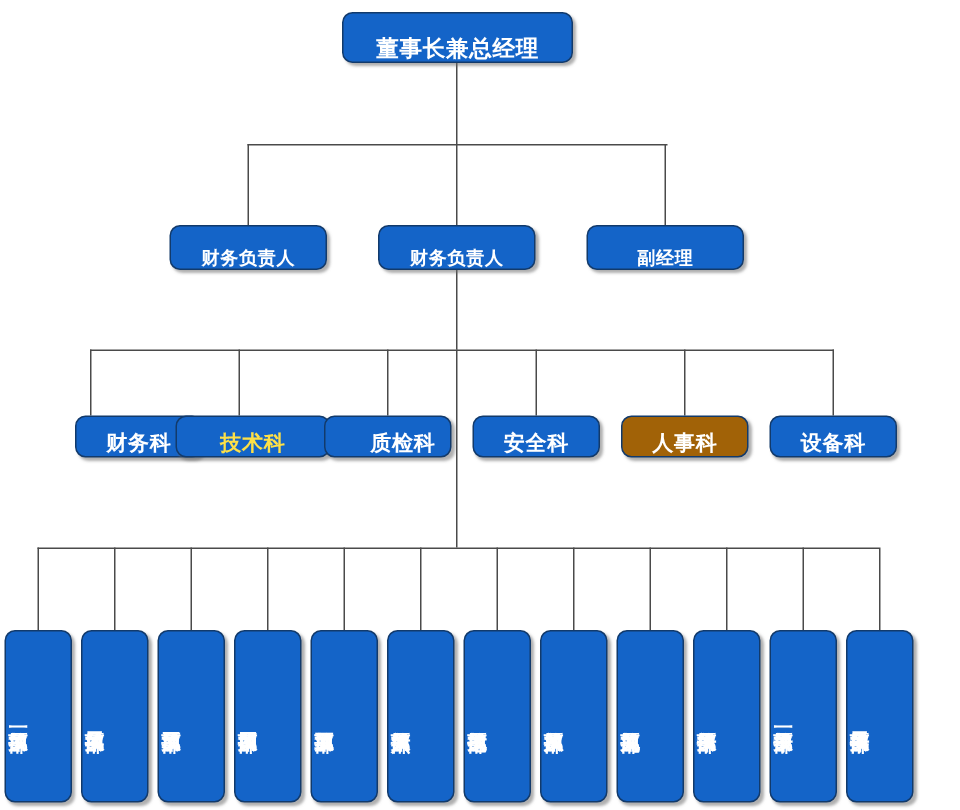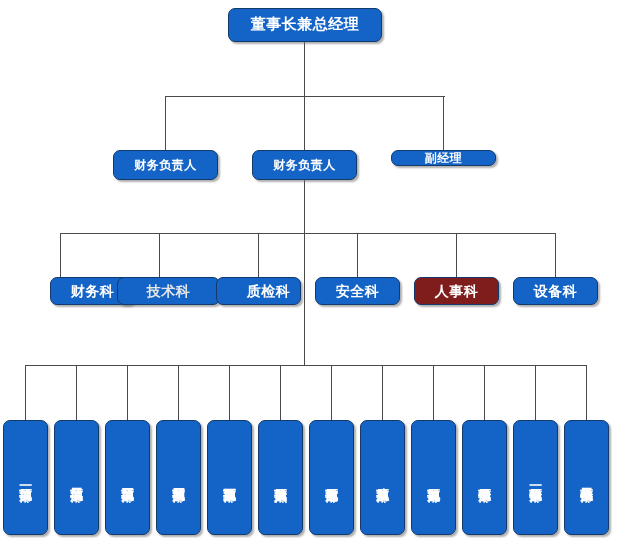--- a/index.html
+++ b/index.html
@@ -26,21 +26,21 @@
   
   .node {
     position: absolute;
     box-sizing: border-box;
     background: #1464c8;
     border: 1px solid #123a6b;
     border-radius: 7px;
     color: #ffffff;
     font-weight: bold;
     display: flex;
-    align-items: center;
+    align-items: flex-end;
     justify-content: center;
     text-align: center;
     letter-spacing: 0.5px;
     box-shadow: 2px 2px 2px rgba(110,110,110,0.55);
     line-height: 1.05;
     user-select: none;
   }
   .node.lvl1 { font-size: 15px; }
   .node.lvl2 { font-size: 12px; }
   .node.lvl3 { font-size: 14px; }
@@ -94,36 +94,36 @@
   <div id="nodes-layer">
       <div class="node lvl1" style="left: 228px; top: 8px; width: 154px; height: 34px; background: rgb(20, 100, 200); border-color: rgb(18, 58, 107); color: rgb(255, 255, 255);">
         <span>董事长兼总经理</span>
       </div>
       <div class="node lvl2" style="left: 113px; top: 150px; width: 105px; height: 30px; background: rgb(20, 100, 200); border-color: rgb(18, 58, 107); color: rgb(255, 255, 255);">
         <span>财务负责人</span>
       </div>
       <div class="node lvl2" style="left: 252px; top: 150px; width: 105px; height: 30px; background: rgb(20, 100, 200); border-color: rgb(18, 58, 107); color: rgb(255, 255, 255);">
         <span>财务负责人</span>
       </div>
-      <div class="node lvl2" style="left: 391px; top: 150px; width: 105px; height: 16px; background: rgb(20, 100, 200); border-color: rgb(18, 58, 107); color: rgb(255, 255, 255);">
+      <div class="node lvl2" style="left: 391px; top: 150px; width: 105px; height: 30px; background: rgb(20, 100, 200); border-color: rgb(18, 58, 107); color: rgb(255, 255, 255);">
         <span>副经理</span>
       </div>
       <div class="node lvl3" style="left: 18px; top: 277px; width: 85px; height: 28px; background: rgb(20, 100, 200); border-color: rgb(18, 58, 107); color: rgb(255, 255, 255); margin-left: 32px;">
         <span>财务科</span>
       </div>
-      <div class="node lvl3" style="left: 117px; top: 277px; width: 103px; height: 28px; background: rgb(20, 100, 200); border-color: rgb(18, 58, 107); color: #e5e5e5;">
+      <div class="node lvl3" style="left: 117px; top: 277px; width: 103px; height: 28px; background: rgb(20, 100, 200); border-color: rgb(18, 58, 107); color: #fde047;">
         <span>技术科</span>
       </div>
       <div class="node lvl3" style="left: 216px; top: 277px; width: 85px; height: 28px; background: rgb(20, 100, 200); border-color: rgb(18, 58, 107); color: rgb(255, 255, 255); padding-left: 20px;">
         <span>质检科</span>
       </div>
       <div class="node lvl3" style="left: 315px; top: 277px; width: 85px; height: 28px; background: rgb(20, 100, 200); border-color: rgb(18, 58, 107); color: rgb(255, 255, 255);">
         <span>安全科</span>
       </div>
-      <div class="node lvl3" style="left: 414px; top: 277px; width: 85px; height: 28px; background: #7f1d1d; border-color: rgb(18, 58, 107); color: rgb(255, 255, 255);">
+      <div class="node lvl3" style="left: 414px; top: 277px; width: 85px; height: 28px; background: #a16207; border-color: rgb(18, 58, 107); color: rgb(255, 255, 255);">
         <span>人事科</span>
       </div>
       <div class="node lvl3" style="left: 513px; top: 277px; width: 85px; height: 28px; background: rgb(20, 100, 200); border-color: rgb(18, 58, 107); color: rgb(255, 255, 255);">
         <span>设备科</span>
       </div>
       <div class="node lvl4" style="left: 3px; top: 420px; width: 45px; height: 115px; background: rgb(20, 100, 200); border-color: rgb(18, 58, 107); color: rgb(255, 255, 255);">
         <span class="vtext" style="letter-spacing: 0px; font-size: 13px;">第一项目部</span>
       </div>
       <div class="node lvl4" style="left: 54px; top: 420px; width: 45px; height: 115px; background: rgb(20, 100, 200); border-color: rgb(18, 58, 107); color: rgb(255, 255, 255);">
         <span class="vtext" style="letter-spacing: 0px; font-size: 13px;">第二项目部</span>

